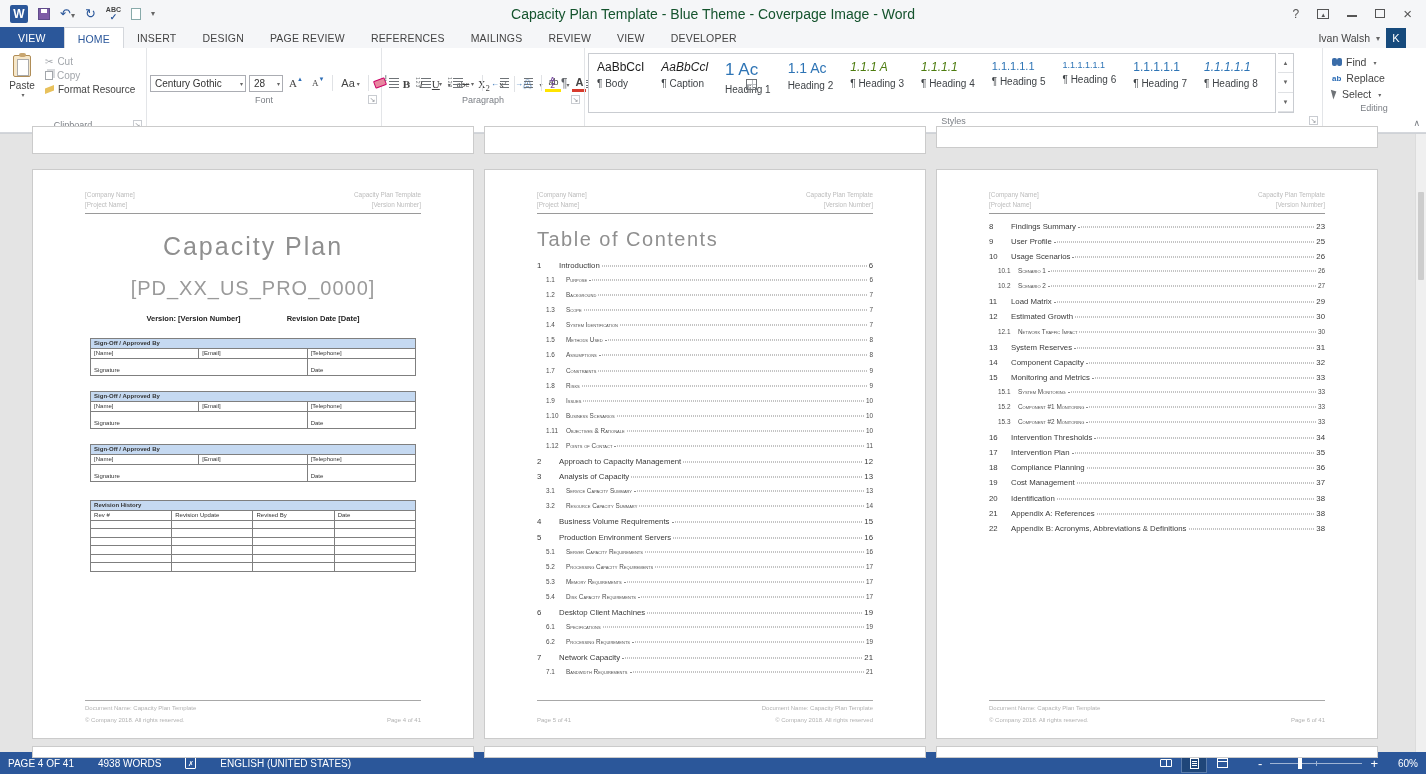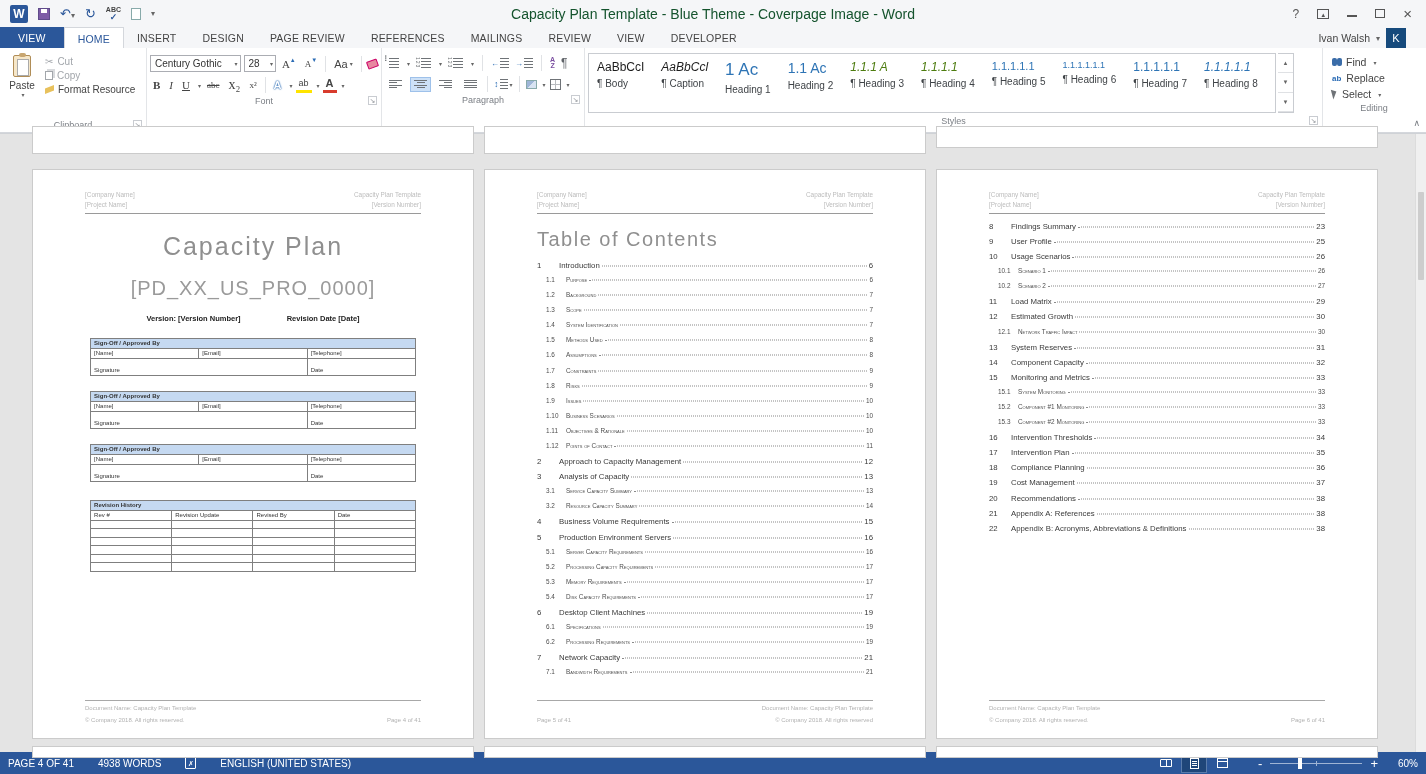--- a/index.html
+++ b/index.html
@@ -47,21 +47,21 @@
   .clipboard-ic { width:18px; height:22px; background:#f6e7c9; border:1px solid #b08d57; border-radius:2px; position:relative; margin-bottom:3px; }
   .clipboard-ic:before { content:""; position:absolute; left:3px; top:3px; width:10px; height:15px; background:#fff; border:1px solid #aaa; }
   .clipboard-ic:after { content:""; position:absolute; left:5px; top:-3px; width:7px; height:4px; background:#c8a670; border-radius:2px; }
   .clip-col { display:flex; flex-direction:column; justify-content:flex-start; gap:3px; padding-top:5px; }
   .small-btn { display:flex; align-items:center; gap:4px; font-size:10px; color:#444; white-space:nowrap; }
   .small-btn.dim { color:#a2a6ab; }
   .ic-cut { font-size:10px; color:#a2a6ab; }
   .ic-copy { width:8px; height:9px; border:1px solid #a2a6ab; background:#fff; box-shadow:2px -2px 0 -0px #d8dadd; }
   .ic-brush { width:9px; height:9px; background:#e8c15c; clip-path:polygon(0 40%,100% 0,100% 60%,0 100%); }
   
-  .fcol { display:flex; flex-direction:column; gap:3px; padding-top:4px; width:100%; }
+  .fcol { display:flex; flex-direction:row; gap:14px; padding-top:4px; width:100%;margin-top:19px; }
   .frow { display:flex; align-items:center; gap:3px; }
   .combo { border:1px solid #abadb3; background:#fff; font-size:10px; display:flex; align-items:center; height:17px; padding:0 2px 0 4px; color:#333; }
   .combo .chev { margin-left:auto; }
   .fname { width:96px; }
   .fsize { width:34px; }
   .fbtn { font-size:11px; color:#444; padding:0 3px; height:16px; display:flex; align-items:center; font-family:"Liberation Serif", serif; }
   .fbtn.sans { font-family:"Liberation Sans",sans-serif; }
   .grow-a { position:relative; font-size:11px; }
   .sup-mark { font-size:6px; color:#2b6cb5; position:relative; top:-4px; }
   .eraser { width:12px; height:8px; background:#e788a0; border:1px solid #c06; transform:rotate(-20deg); border-radius:1px; }
@@ -880,21 +880,21 @@
             <span class="toc-page">36</span>
           </div>
           <div class="toc-row l1">
             <span class="toc-num">19</span>
             <span class="toc-title-txt">Cost Management</span>
             <span class="leader"></span>
             <span class="toc-page">37</span>
           </div>
           <div class="toc-row l1">
             <span class="toc-num">20</span>
-            <span class="toc-title-txt">Recommendations</span>
+            <span class="toc-title-txt">Identification</span>
             <span class="leader"></span>
             <span class="toc-page">38</span>
           </div>
           <div class="toc-row l1">
             <span class="toc-num">21</span>
             <span class="toc-title-txt">Appendix A: References</span>
             <span class="leader"></span>
             <span class="toc-page">38</span>
           </div>
           <div class="toc-row l1">

